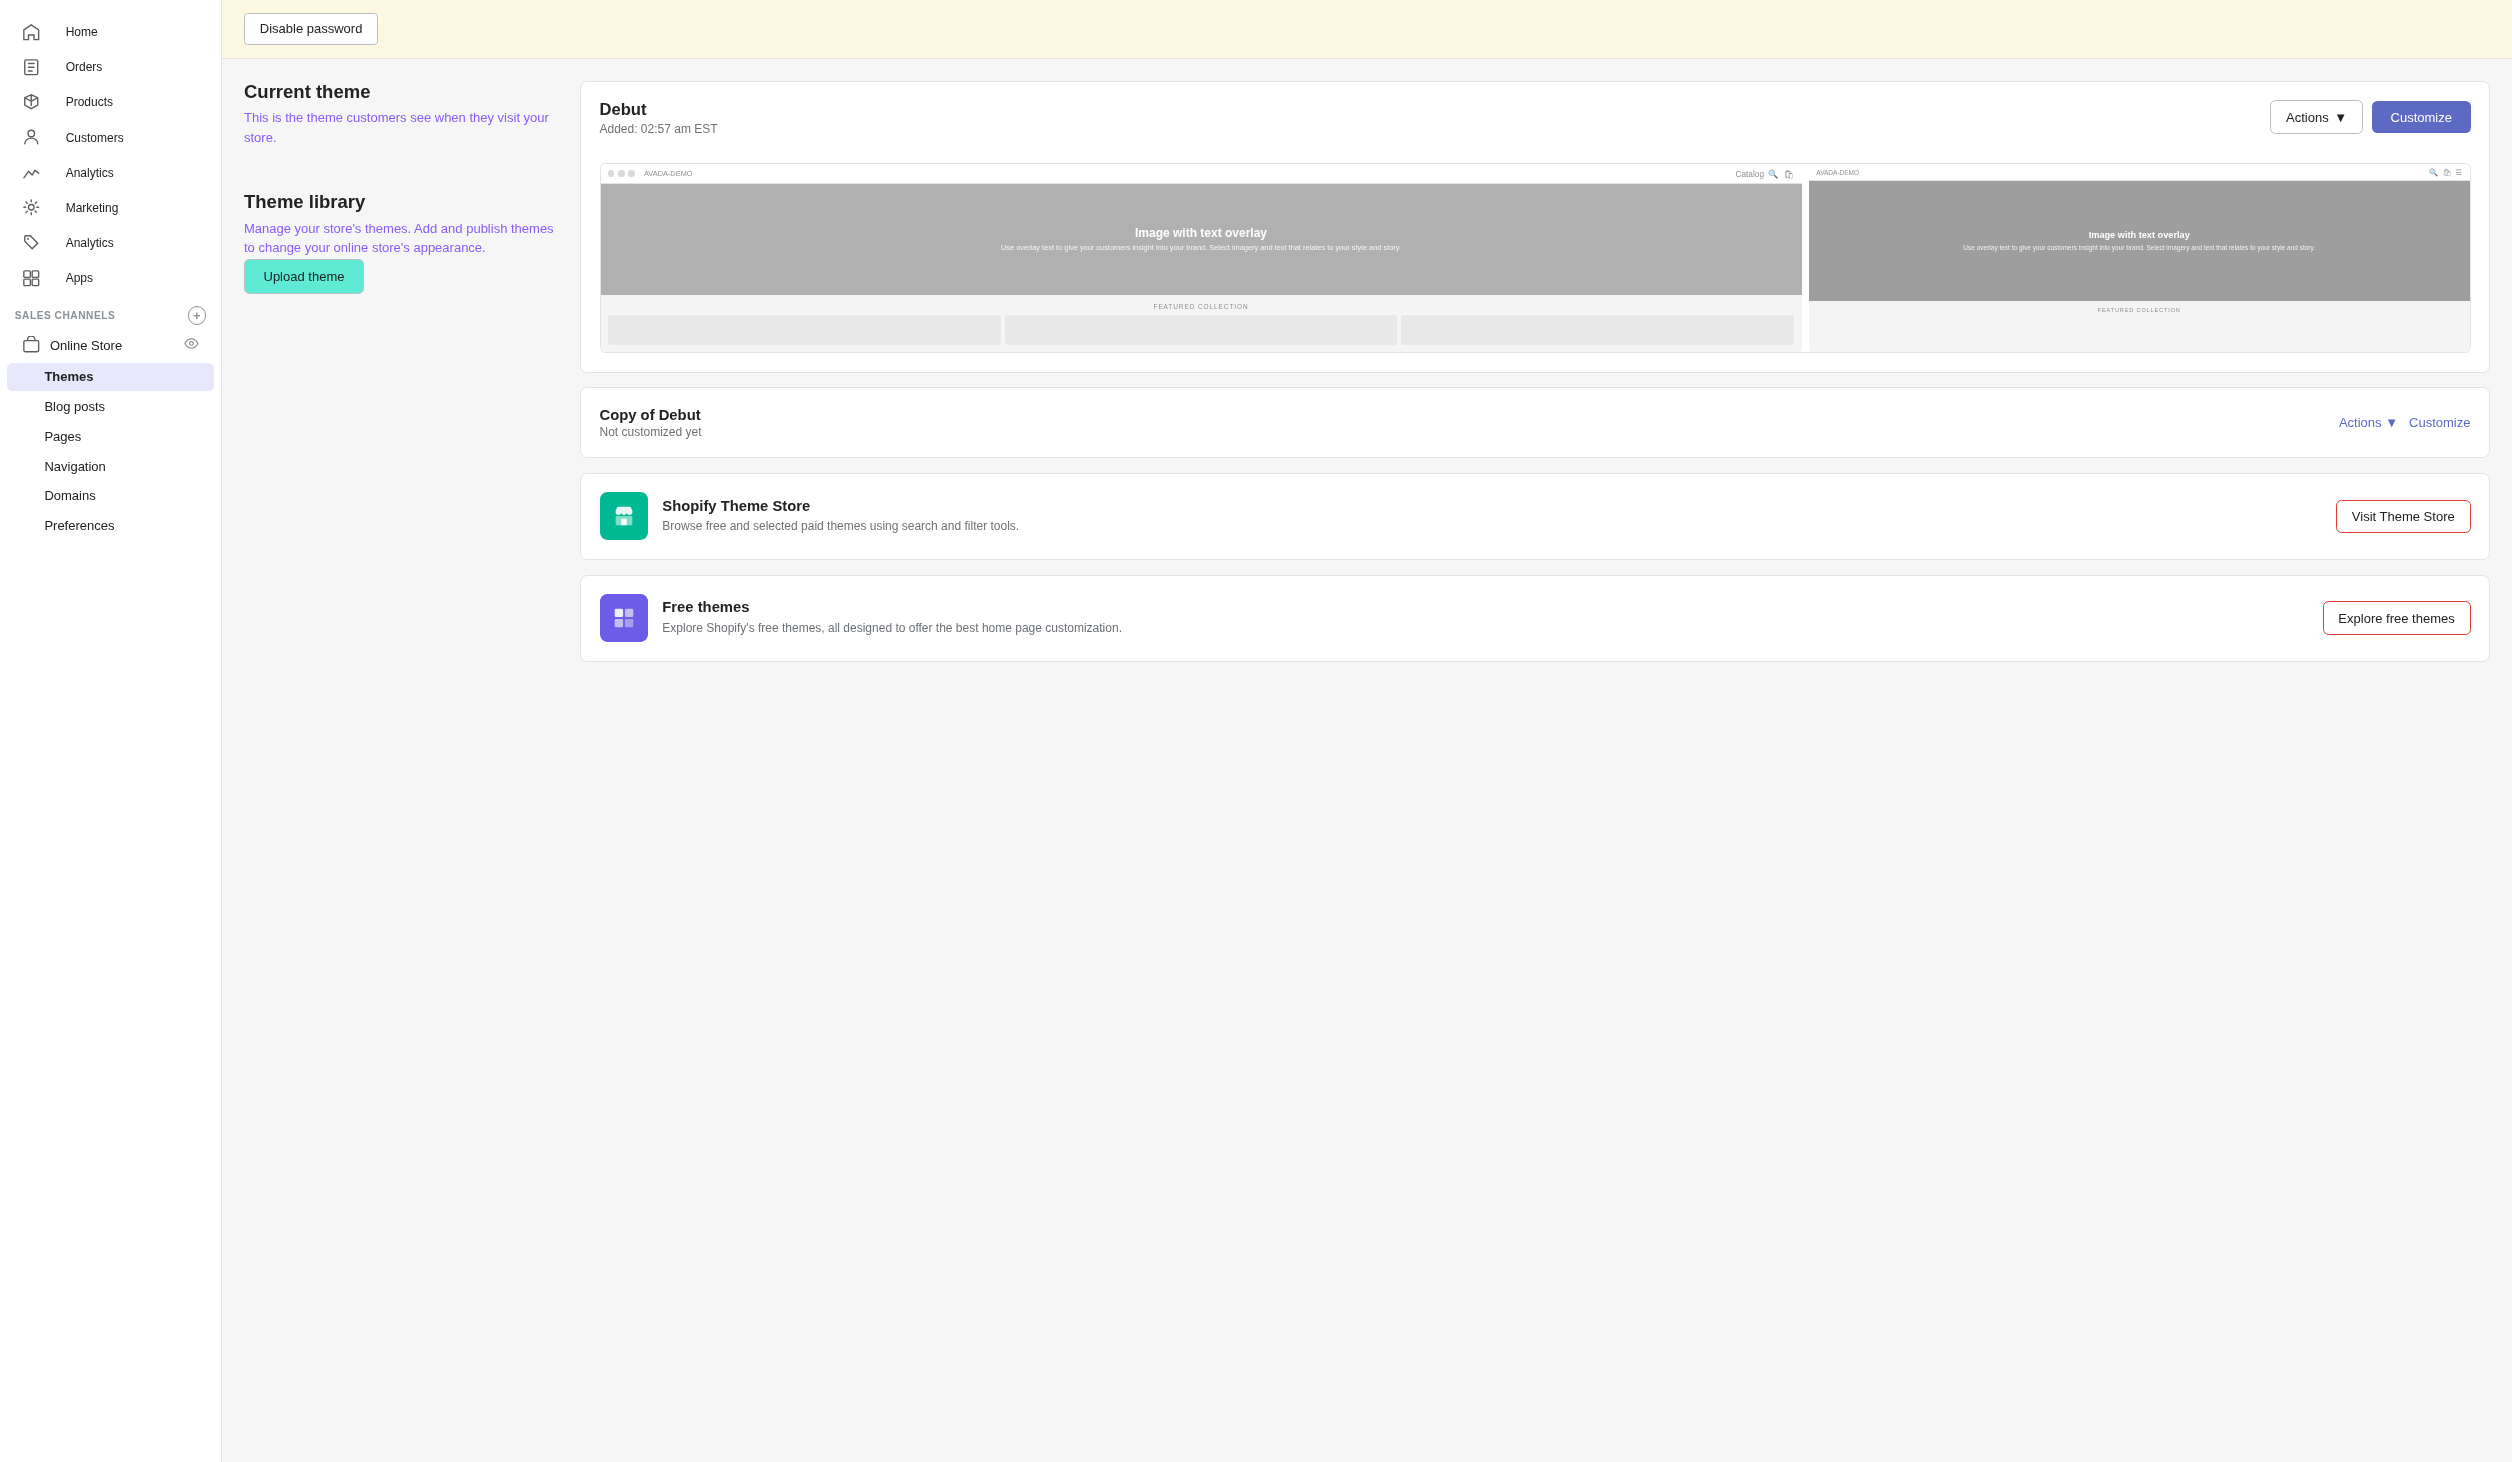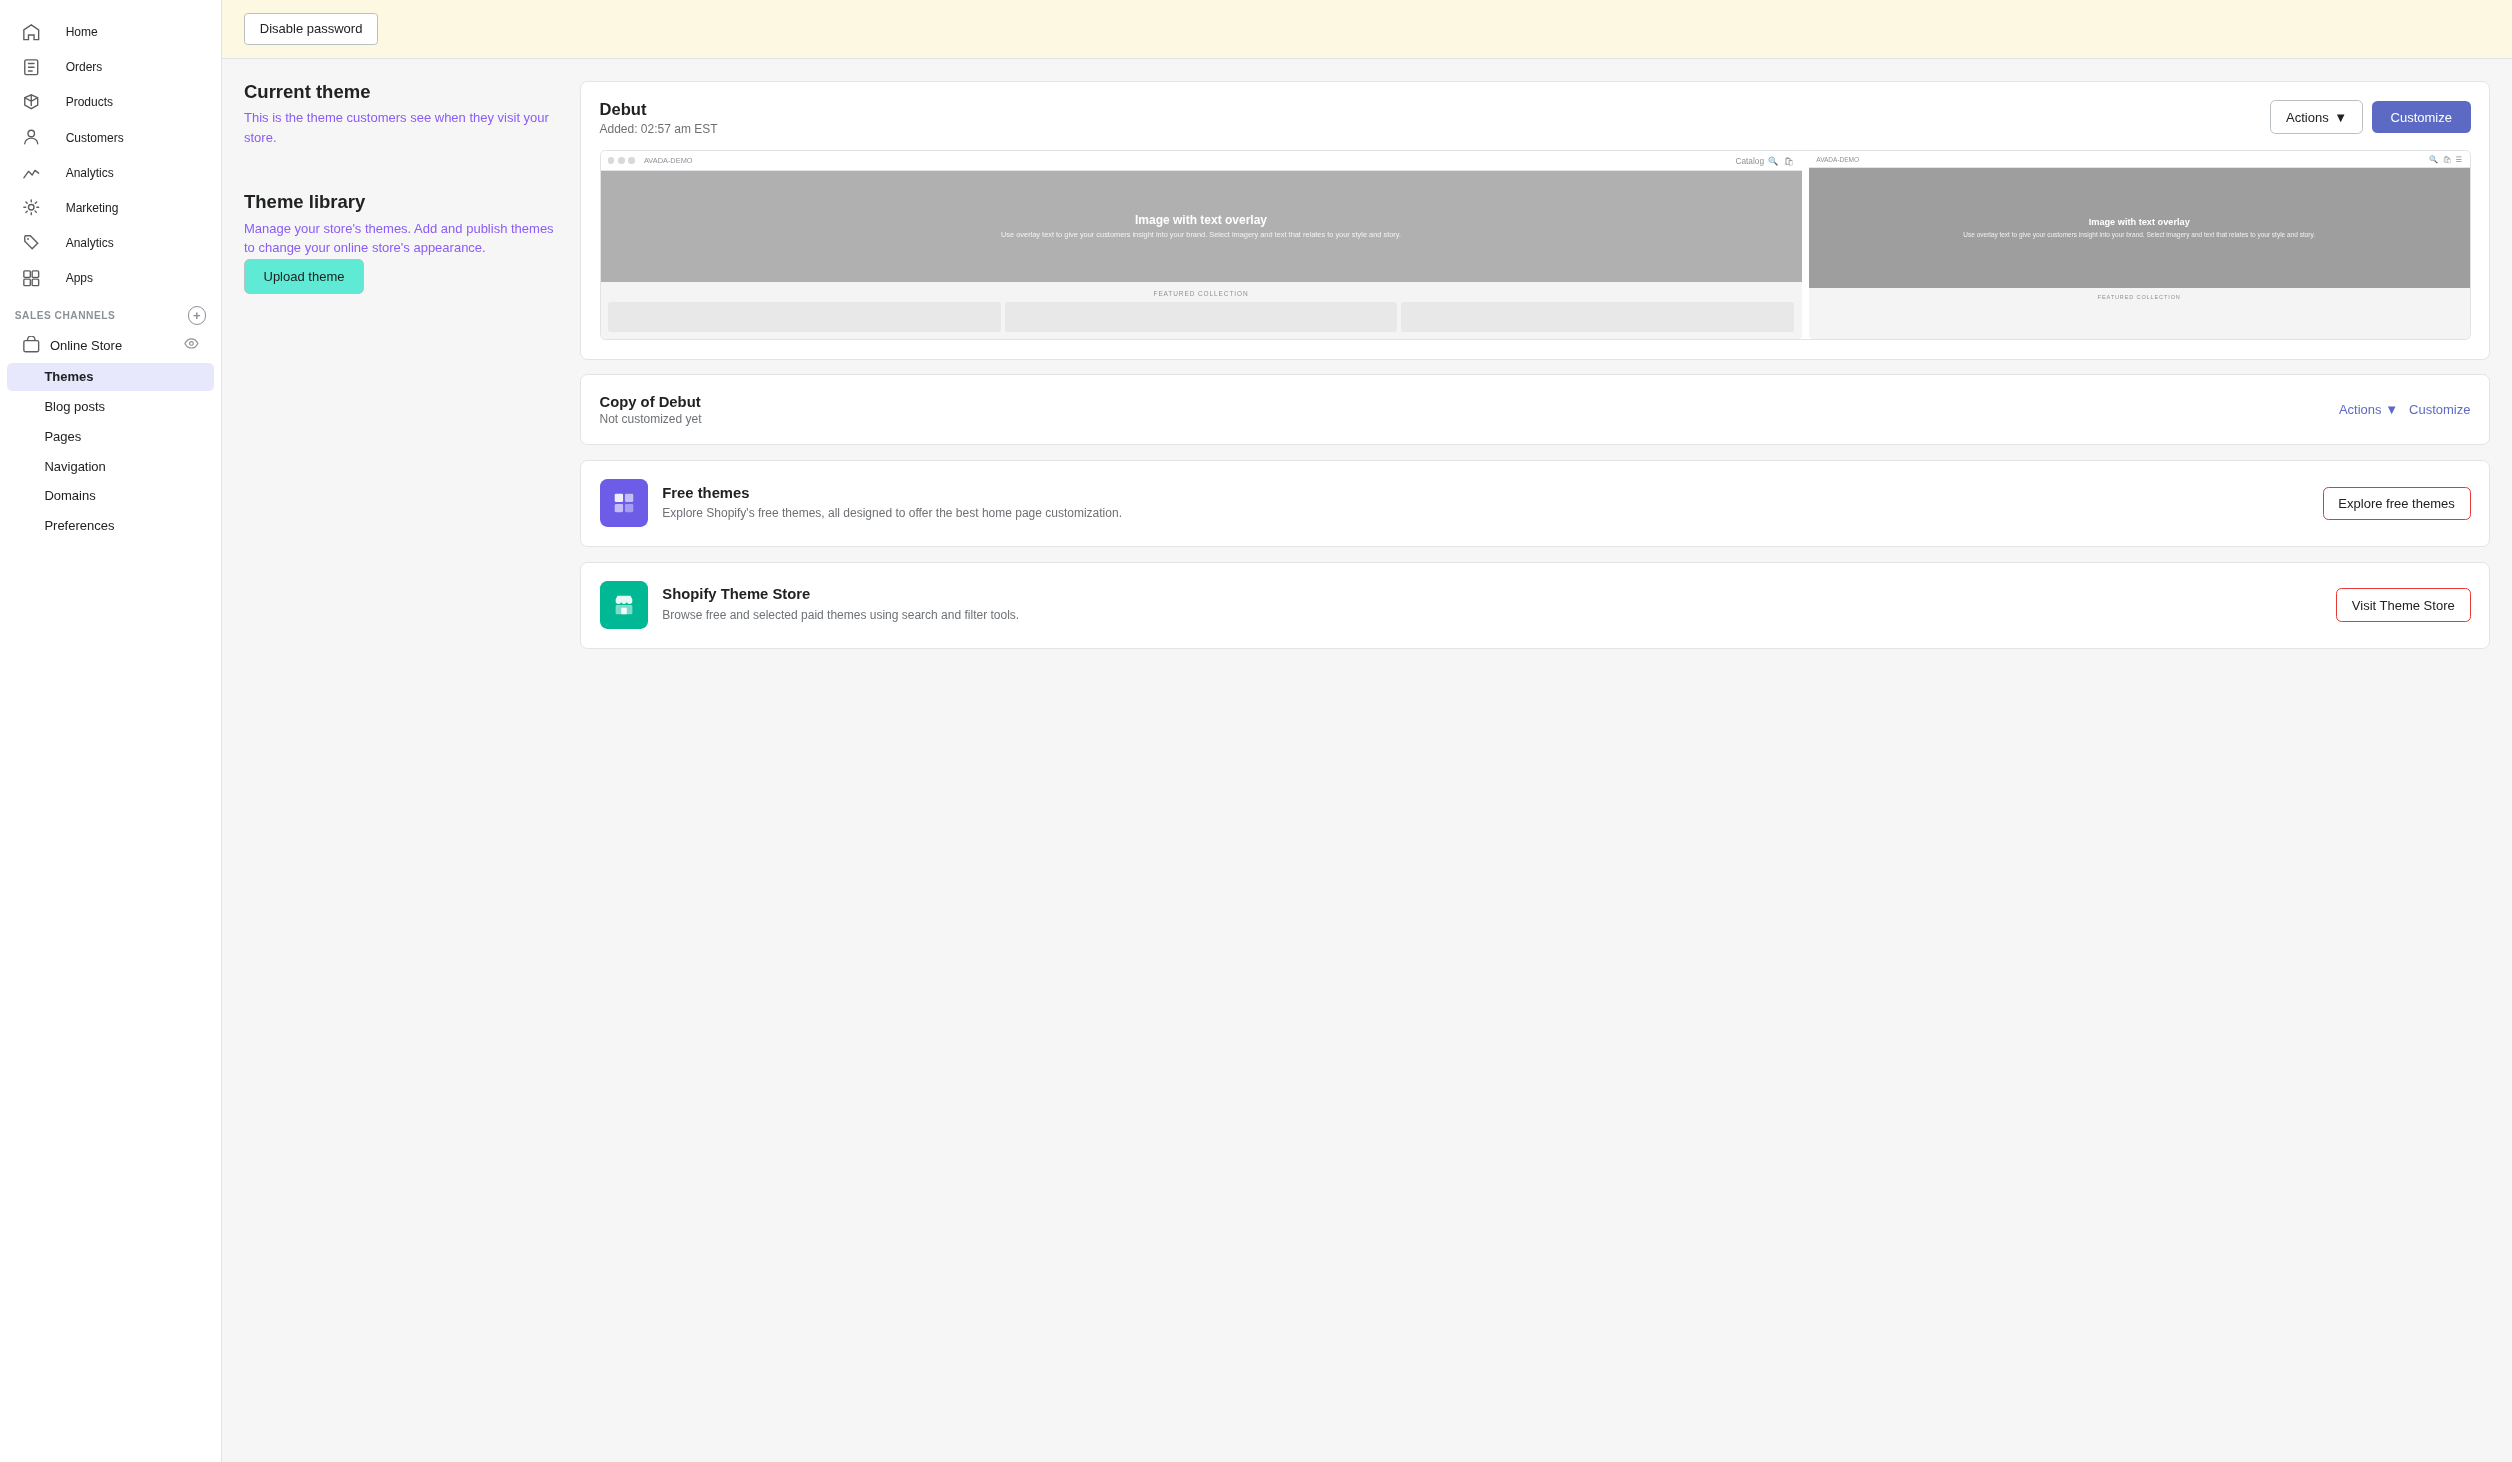--- a/index.html
+++ b/index.html
@@ -149,21 +149,21 @@
     .theme-card {
       background: #fff;
       border: 0.9px solid #e1e3e5;
       border-radius: 7.4px;
       padding: 18.5px;
     }
     .theme-card-header {
       display: flex;
       align-items: flex-start;
       justify-content: space-between;
-      margin-bottom: 14px;
+      margin-bottom: 27px;
     }
     .theme-name {
       font-size: 16.6px;
       font-weight: 600;
       color: #202223;
     }
     .theme-added {
       font-size: 12px;
       color: #6d7175;
       margin-top: 1.8px;
@@ -616,45 +616,45 @@
         <div class="library-theme-actions">
           <button class="library-actions-btn">
             <span>Actions</span>
             <span>▼</span>
           </button>
           <button class="library-customize-btn">Customize</button>
         </div>
       </div>
 
       <div class="promo-card">
+        <div class="promo-icon teal">
+          <svg viewBox="0 0 28 28" fill="none" xmlns="http://www.w3.org/2000/svg">
+            <path d="M5 8l2-4h14l2 4v2a3 3 0 01-3 3 3 3 0 01-3-3 3 3 0 01-3 3 3 3 0 01-3-3 3 3 0 01-3 3A3 3 0 015 10V8z" fill="white" opacity="0.9"></path>
+            <rect x="5" y="14" width="18" height="10" rx="1" fill="white" opacity="0.5"></rect>
+            <rect x="11" y="17" width="6" height="7" rx="0.5" fill="white" opacity="0.9"></rect>
+          </svg>
+        </div>
+        <div class="promo-text">
+          <div class="promo-title">Shopify Theme Store</div>
+          <div class="promo-desc">Browse free and selected paid themes using search and filter tools.</div>
+        </div>
+        <button class="promo-btn">Visit Theme Store</button>
+      </div>
+
+      <div class="promo-card">
         <div class="promo-icon purple">
           <svg viewBox="0 0 28 28" fill="none" xmlns="http://www.w3.org/2000/svg">
             <rect x="4" y="4" width="9" height="9" rx="1.5" fill="white" opacity="0.9"></rect>
             <rect x="15" y="4" width="9" height="9" rx="1.5" fill="white" opacity="0.6"></rect>
             <rect x="4" y="15" width="9" height="9" rx="1.5" fill="white" opacity="0.6"></rect>
             <rect x="15" y="15" width="9" height="9" rx="1.5" fill="white" opacity="0.4"></rect>
           </svg>
         </div>
         <div class="promo-text">
           <div class="promo-title">Free themes</div>
           <div class="promo-desc">Explore Shopify's free themes, all designed to offer the best home page customization.</div>
         </div>
         <button class="promo-btn">Explore free themes</button>
       </div>
-
-      <div class="promo-card">
-        <div class="promo-icon teal">
-          <svg viewBox="0 0 28 28" fill="none" xmlns="http://www.w3.org/2000/svg">
-            <path d="M5 8l2-4h14l2 4v2a3 3 0 01-3 3 3 3 0 01-3-3 3 3 0 01-3 3 3 3 0 01-3-3 3 3 0 01-3 3A3 3 0 015 10V8z" fill="white" opacity="0.9"></path>
-            <rect x="5" y="14" width="18" height="10" rx="1" fill="white" opacity="0.5"></rect>
-            <rect x="11" y="17" width="6" height="7" rx="0.5" fill="white" opacity="0.9"></rect>
-          </svg>
-        </div>
-        <div class="promo-text">
-          <div class="promo-title">Shopify Theme Store</div>
-          <div class="promo-desc">Browse free and selected paid themes using search and filter tools.</div>
-        </div>
-        <button class="promo-btn">Visit Theme Store</button>
-      </div>
     </div>
   </div>
 </main>
 
 
 </body></html>

